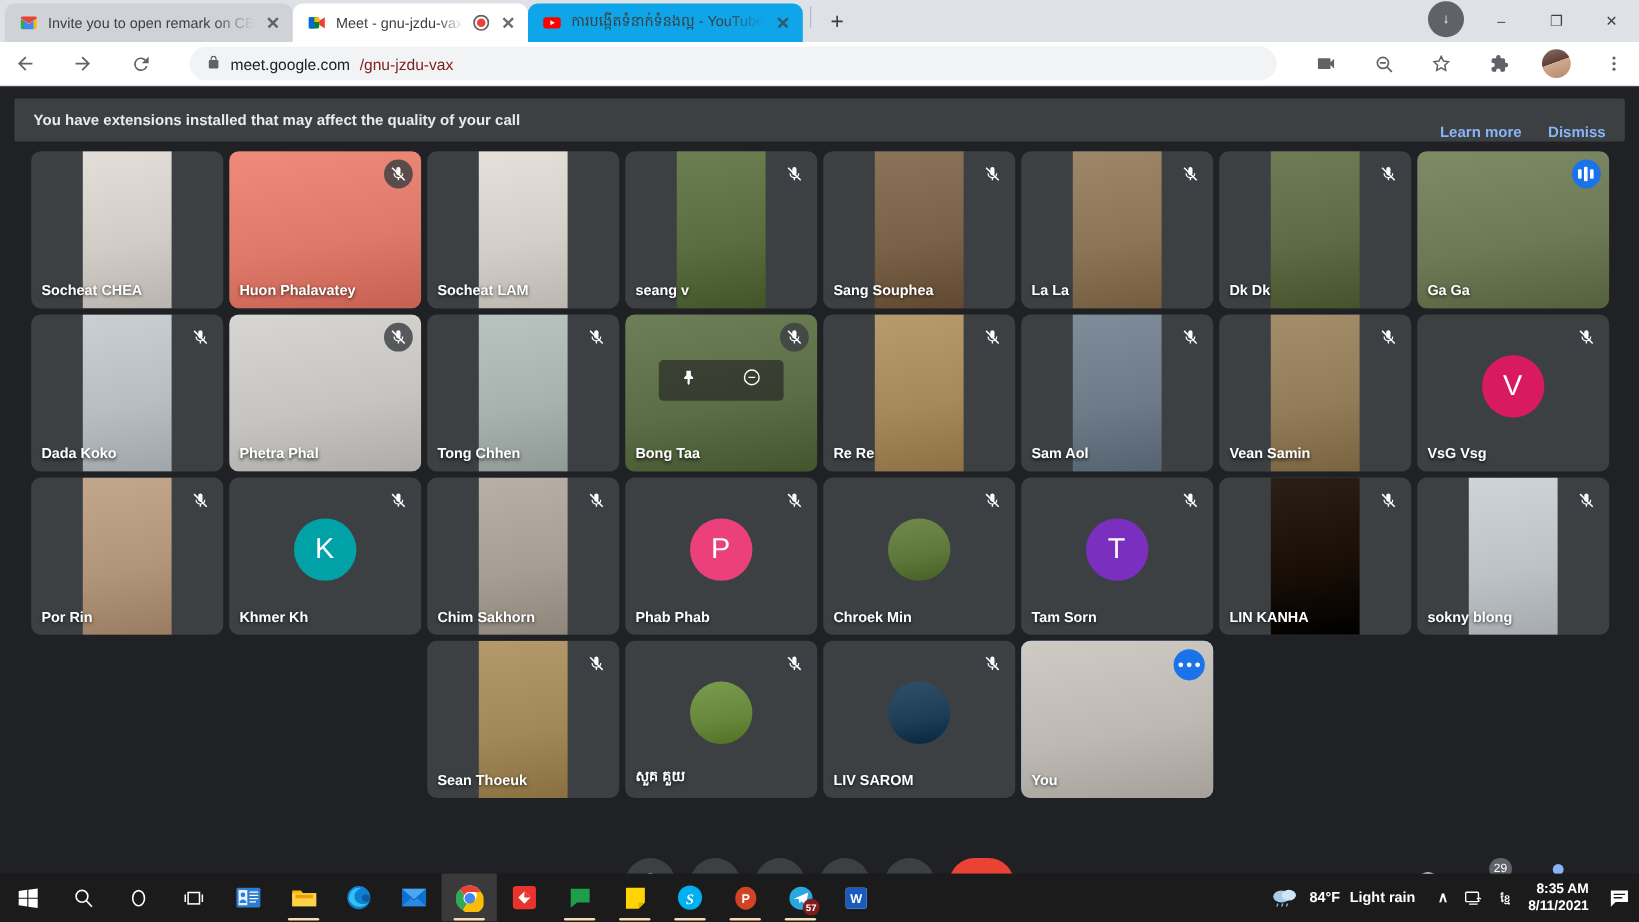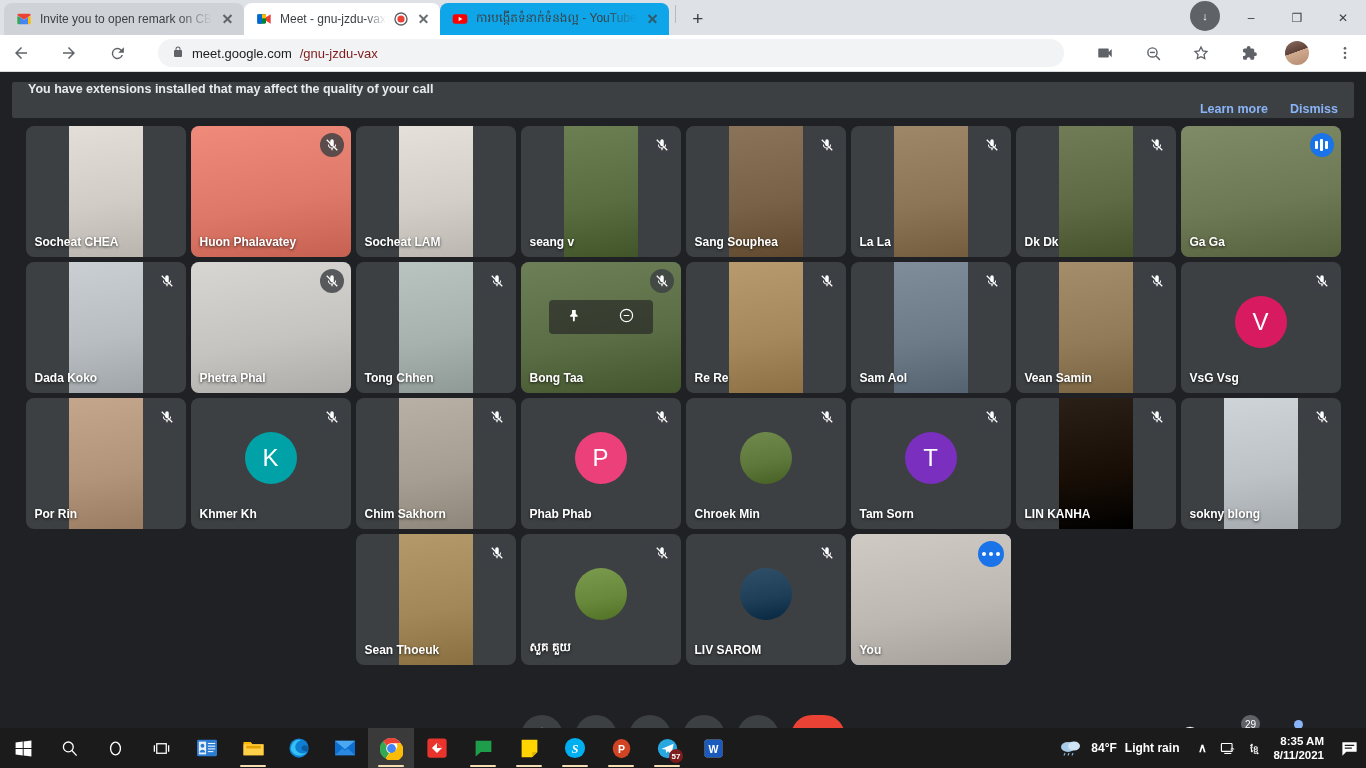--- a/index.html
+++ b/index.html
@@ -86,21 +86,21 @@
 
   
   .meet {
     position: absolute; left: 0; top: 72px; width: 1366px; height: 696px;
     background: #202124; color: #e8eaed;
   }
 
   .banner {
     position: absolute; left: 12px; top: 10px; width: 1342px; height: 36px;
     background: #3c4043; border-radius: 2px;
-    display: flex; align-items: flex-start; padding: 0 16px;
+    display: flex; align-items: center; padding: 0 16px;
     font-size: 12.5px; font-weight: bold; color: #e8eaed;
   }
   .banner .banner-actions { margin-left: auto; display: flex; gap: 22px; }
   .banner .banner-actions span { color: #8ab4f8; font-size: 12.5px; font-weight: bold; margin-top: 20px; }
 
   .grid {
     position: absolute; left: 0; top: 54px; width: 1366px; height: 548px;
     padding: 0 10px;
   }
   .grid-row { display: flex; gap: 5px; margin-bottom: 5px; justify-content: center; }

